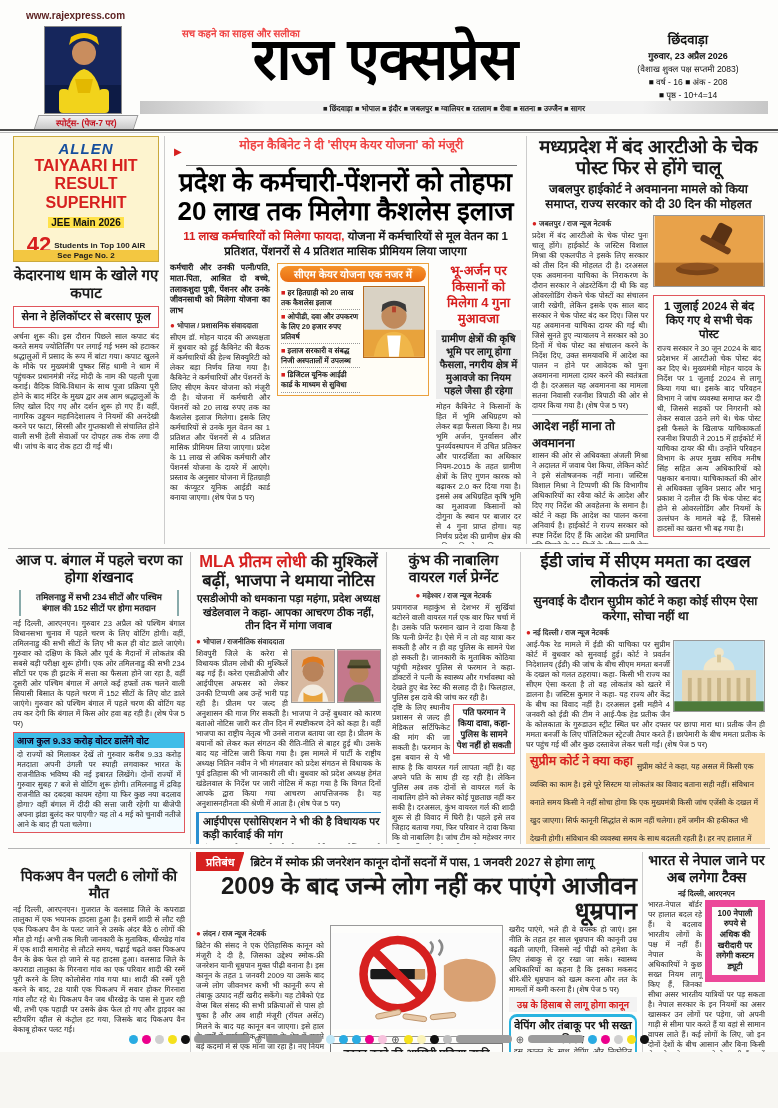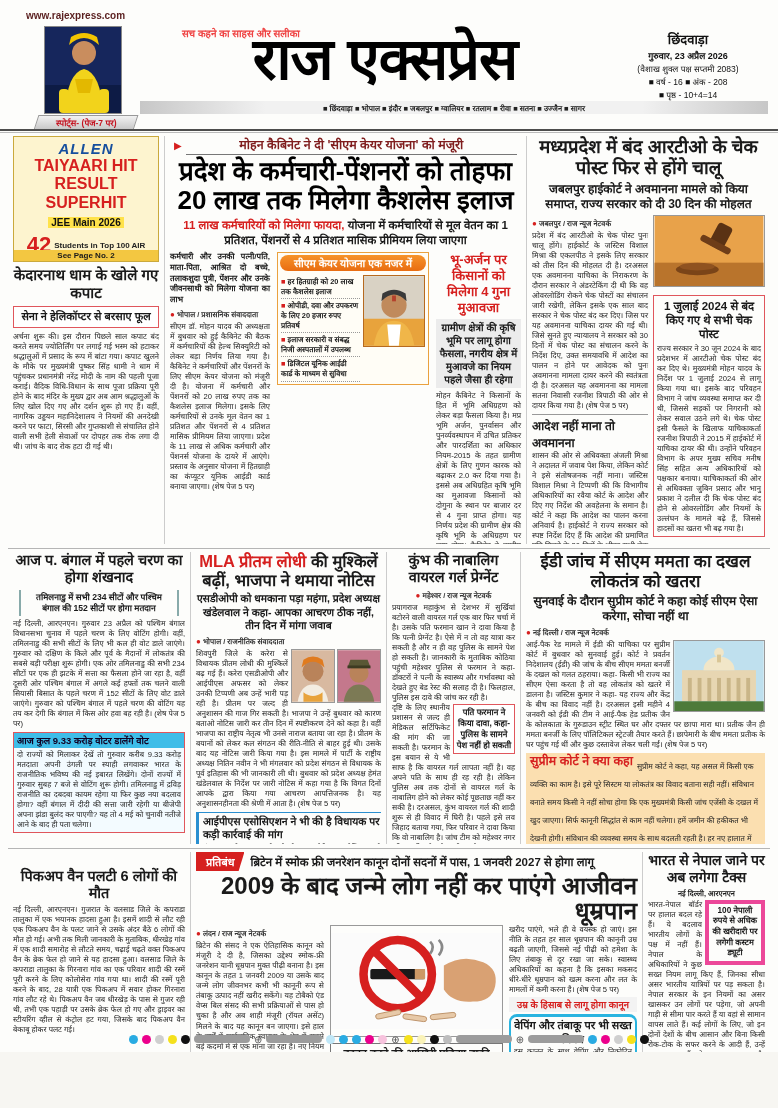--- a/index.html
+++ b/index.html
@@ -39,21 +39,21 @@
   .allen .statrow{display:flex;align-items:center;justify-content:center;gap:3px;margin-top:2px;}
   .allen .stat{font-size:22px;font-weight:900;color:#d6201f;}
   .allen .statcap{font-size:8px;font-weight:bold;color:#222;text-align:left;line-height:1.15;}
   .allen .foot{position:absolute;bottom:0;left:0;right:0;background:#f3c741;font-size:8px;font-weight:bold;padding:1px 0;}
   .kedar-h{font-size:15px;font-weight:900;text-align:center;line-height:1.2;margin:4px 0 3px;}
   .inset-red{border:1px solid #e0565c;padding:3px 4px;text-align:center;font-size:11px;font-weight:900;line-height:1.25;margin:4px 0;background:#fff;}
 
   
   .kicker{display:flex;align-items:center;gap:4px;margin:0 4px 2px;}
   .kicker .arr{color:#d6201f;font-size:10px;}
-  .kicker .ktxt{flex:1;font-size:12.5px;font-weight:bold;color:#7f1d1d;border-bottom:1px solid #777;padding:0 4px 1px;text-align:center;}
+  .kicker .ktxt{flex:1;font-size:12.5px;font-weight:bold;color:#ef4444;border-bottom:1px solid #777;padding:0 4px 12px;text-align:center;}
   .main-h{font-size:26px;line-height:1.12;font-weight:900;text-align:center;color:#000;}
   .main-sub{font-size:11.5px;font-weight:bold;text-align:center;line-height:1.3;margin:3px 8px 4px;}
   .main-sub .red{color:#d6201f;}
   .cm-grid{display:grid;grid-template-columns:100px 152px 1fr;gap:0 7px;margin-top:3px;}
   .lead-bold{font-size:8px;font-weight:bold;line-height:1.35;text-align:justify;}
   .scheme-box{border:1px solid #eaa13e;background:#fffdf6;}
   .scheme-box .sb-title{background:linear-gradient(#f6932a,#e96d12);color:#fff;font-weight:bold;font-size:10.5px;text-align:center;border-radius:8px;margin:2px;padding:1px 0;}
   .sb-inner{display:flex;gap:3px;padding:2px 3px;}
   .sb-bullets{flex:1;}
   .sb-bullets div{font-size:7.4px;font-weight:bold;line-height:1.3;border-bottom:1px dotted #999;padding:2px 0;}
@@ -104,21 +104,21 @@
   .smoke-h{font-size:24px;font-weight:900;text-align:right;line-height:1.05;margin:2px 0;}
   .smoke-grid{display:grid;grid-template-columns:128px 1fr 128px;gap:0 6px;}
   .smoke-img{width:100%;height:112px;border:1px solid #999;}
   .process-box{border:1px solid #777;margin-top:2px;padding:1px 3px;}
   .process-box .pt{font-size:11px;font-weight:900;text-align:center;border-bottom:1px solid #aaa;margin-bottom:1px;}
   .age-h{font-size:9.5px;font-weight:900;color:#d6201f;background:#f3f3f3;text-align:center;padding:1px 0;margin:2px 0;}
   .vape-box{border-top:3px solid #2ab4e0;border-bottom:3px solid #2ab4e0;border-left:2px solid #2ab4e0;border-right:2px solid #2ab4e0;border-radius:8px;padding:2px 3px;margin-top:2px;}
   .vape-title{font-size:11px;font-weight:900;text-align:center;line-height:1.2;margin-bottom:1px;}
   .nepal-h{font-size:14px;font-weight:900;text-align:center;line-height:1.2;}
   .nepal-date{font-size:7.4px;font-weight:bold;text-align:center;margin:2px 0;}
-  .duty-box{float:right;width:60px;border:4px solid #ec4899;padding:2px;margin:0 0 2px 3px;font-size:8.2px;font-weight:900;text-align:center;line-height:1.3;}
+  .duty-box{float:right;width:60px;border:7px solid #ec4899;padding:2px;margin:0 0 2px 3px;font-size:8.2px;font-weight:900;text-align:center;line-height:1.3;}
 
   
   .marks{position:absolute;left:0;right:0;bottom:6px;height:14px;display:flex;align-items:center;justify-content:center;gap:4px;}
   .m-dot{width:9px;height:9px;border-radius:50%;}
   .m-pill{width:56px;height:8px;border-radius:4px;background:#9c9c9c;}
   .m-cross{font-size:10px;color:#555;}
   .c-c{background:#29abe2}.c-m{background:#ec008c}.c-y{background:#f5e11c}.c-k{background:#111}.c-g{background:#cfcfcf}
   .c-cl{background:#bfe7f7}.c-ml{background:#f7c3dd}.c-yl{background:#faf3b8}.c-kl{background:#bdbdbd}
 </style>
 </head>

